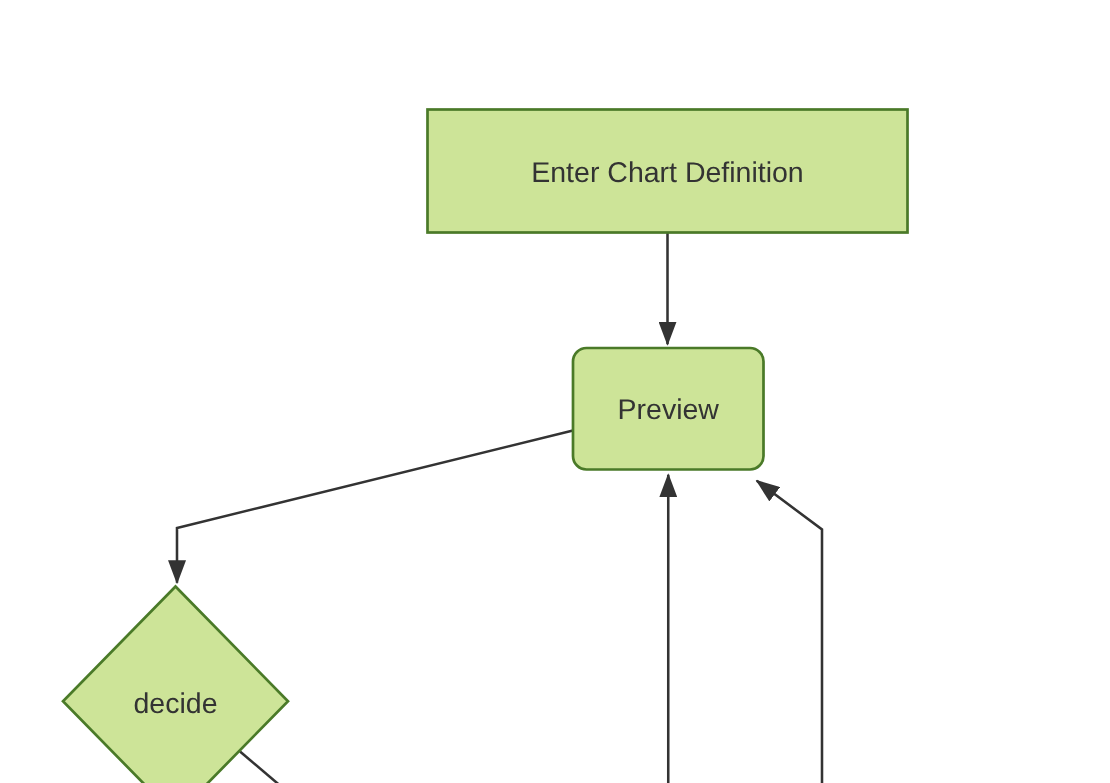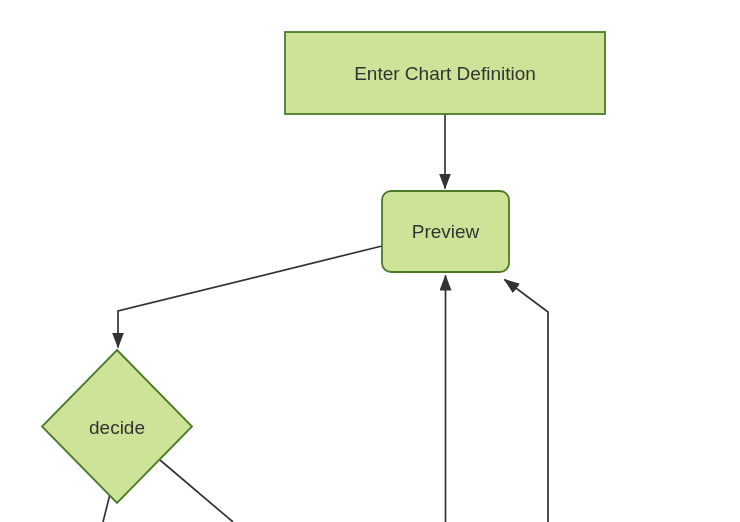--- a/index.html
+++ b/index.html
@@ -8,20 +8,21 @@
     width: 740px;
     height: 522px;
     overflow: hidden;
     background: var(--background, #ffffff);
     font-family: "Liberation Sans", sans-serif;
   }
   .canvas-wrap {
     position: relative;
     width: 740px;
     height: 444px;
+    margin-top: 41px;
   }
   svg { display: block; }
   .edge {
     fill: none;
     stroke: var(--edge-color, #333333);
     stroke-width: 1.7px;
   }
   .arrowhead-shape {
     fill: var(--edge-color, #333333);
     stroke: none;

